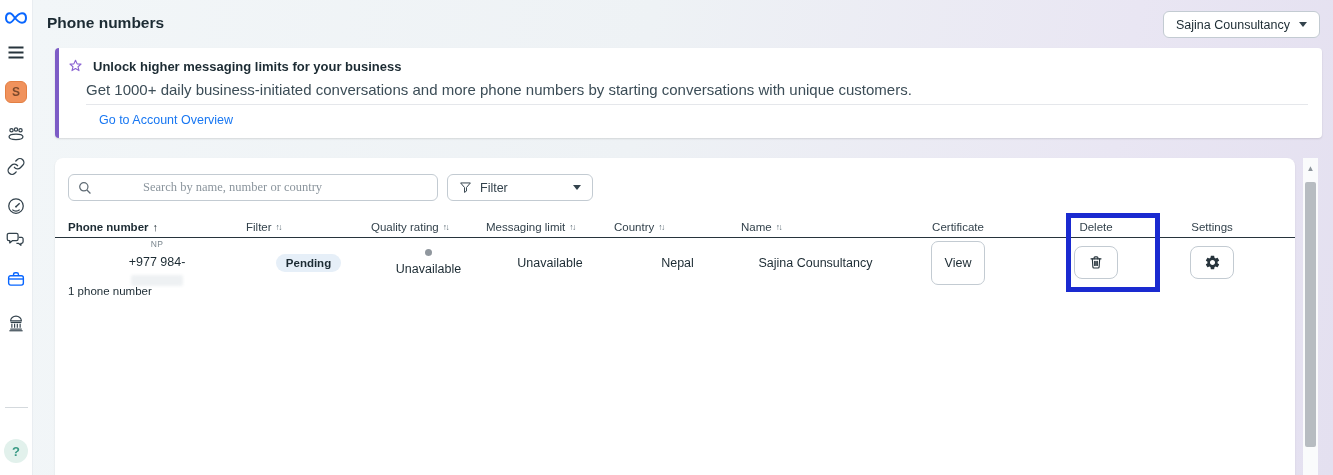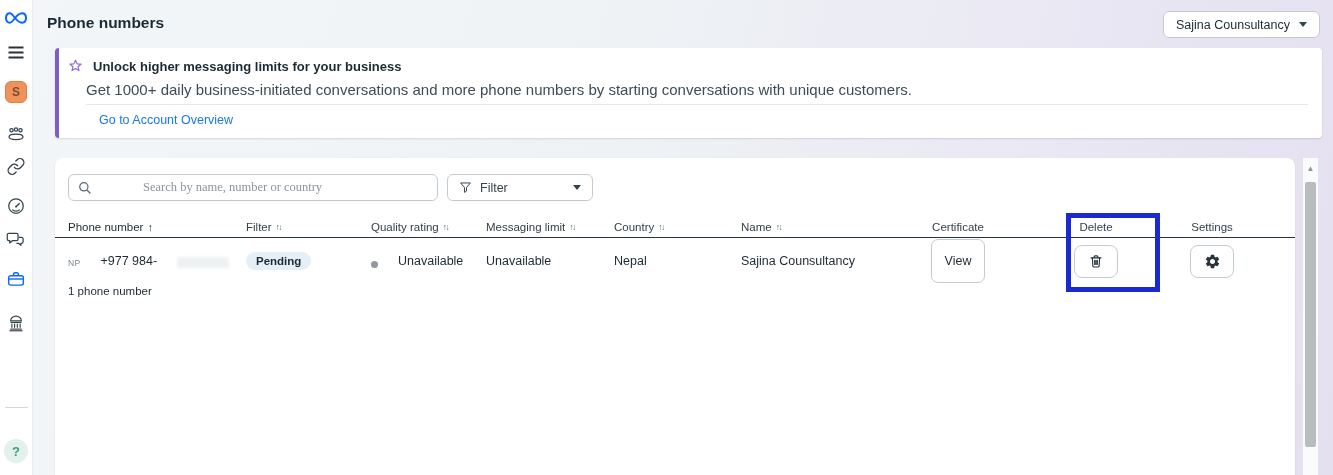--- a/index.html
+++ b/index.html
@@ -42,25 +42,25 @@
   .filter-box { position:absolute; left:392px; top:16px; width:146px; height:27px; border:1px solid #c3cbd2; border-radius:6px;
                 display:flex; align-items:center; gap:8px; padding:0 11px; background:#fff; font-size:12.5px; color:#33424c; cursor:pointer; }
   .filter-box .caret-down { margin-left:auto; }
   .add-btn { position:absolute; right:8px; top:16px; height:27px; padding:0 13px; background:#1b74d2; color:#fff; border:none;
              border-radius:6px; font-size:12.5px; font-weight:700; font-family:"Liberation Sans",sans-serif; cursor:pointer; }
 
   .grid-row { display:grid; grid-template-columns:178px 125px 115px 128px 127px 149px 136px 140px 92px; padding-left:13px; align-items:center; }
   .thead { position:absolute; left:0; top:58px; width:100%; height:22px; border-bottom:1px solid #27343c; }
   .th { font-size:11.5px; color:#33424c; display:flex; align-items:center; gap:4px; }
   .th.center { justify-content:center; }
-  .th-strong { font-weight:400; color:#1c2b33; }
+  .th-strong { font-weight:700; color:#1c2b33; }
   .sort-both { font-size:8.5px; letter-spacing:-1.5px; color:#5a6a74; }
   .sort-asc { font-size:11px; color:#1c2b33; }
   .tbody-row { position:absolute; left:0; top:81px; width:100%; height:44px; }
-  .cell { font-size:12.5px; color:#1c2b33; display:flex; align-items:flex-end; gap:20px; }
+  .cell { font-size:12.5px; color:#1c2b33; display:flex; align-items:center; gap:6px;flex-direction:column; }
   .cell.center { justify-content:center; }
   .cc-label { font-size:8.5px; color:#7a868e; letter-spacing:.3px; }
   .redacted { display:inline-block; width:52px; height:11px; background:#eef1f3; border-radius:2px; filter:blur(1.5px); }
   .badge { background:#e6eff8; color:#1c2b33; font-size:11.5px; font-weight:700; padding:3px 10px; border-radius:10px; }
   .q-dot { width:7px; height:7px; border-radius:50%; background:#90979e; }
   .btn-outline { height:44px; padding:0 13px; background:#fff; border:1px solid #c3cbd2; border-radius:7px; font-size:12.5px;
                  color:#1c2b33; font-family:"Liberation Sans",sans-serif; cursor:pointer; }
   .icon-btn { width:44px; height:33px; background:#fff; border:1px solid #c3cbd2; border-radius:8px; display:flex;
               align-items:center; justify-content:center; cursor:pointer; }
   .summary { position:absolute; left:13px; top:127px; font-size:11.5px; color:#1c2b33; }

